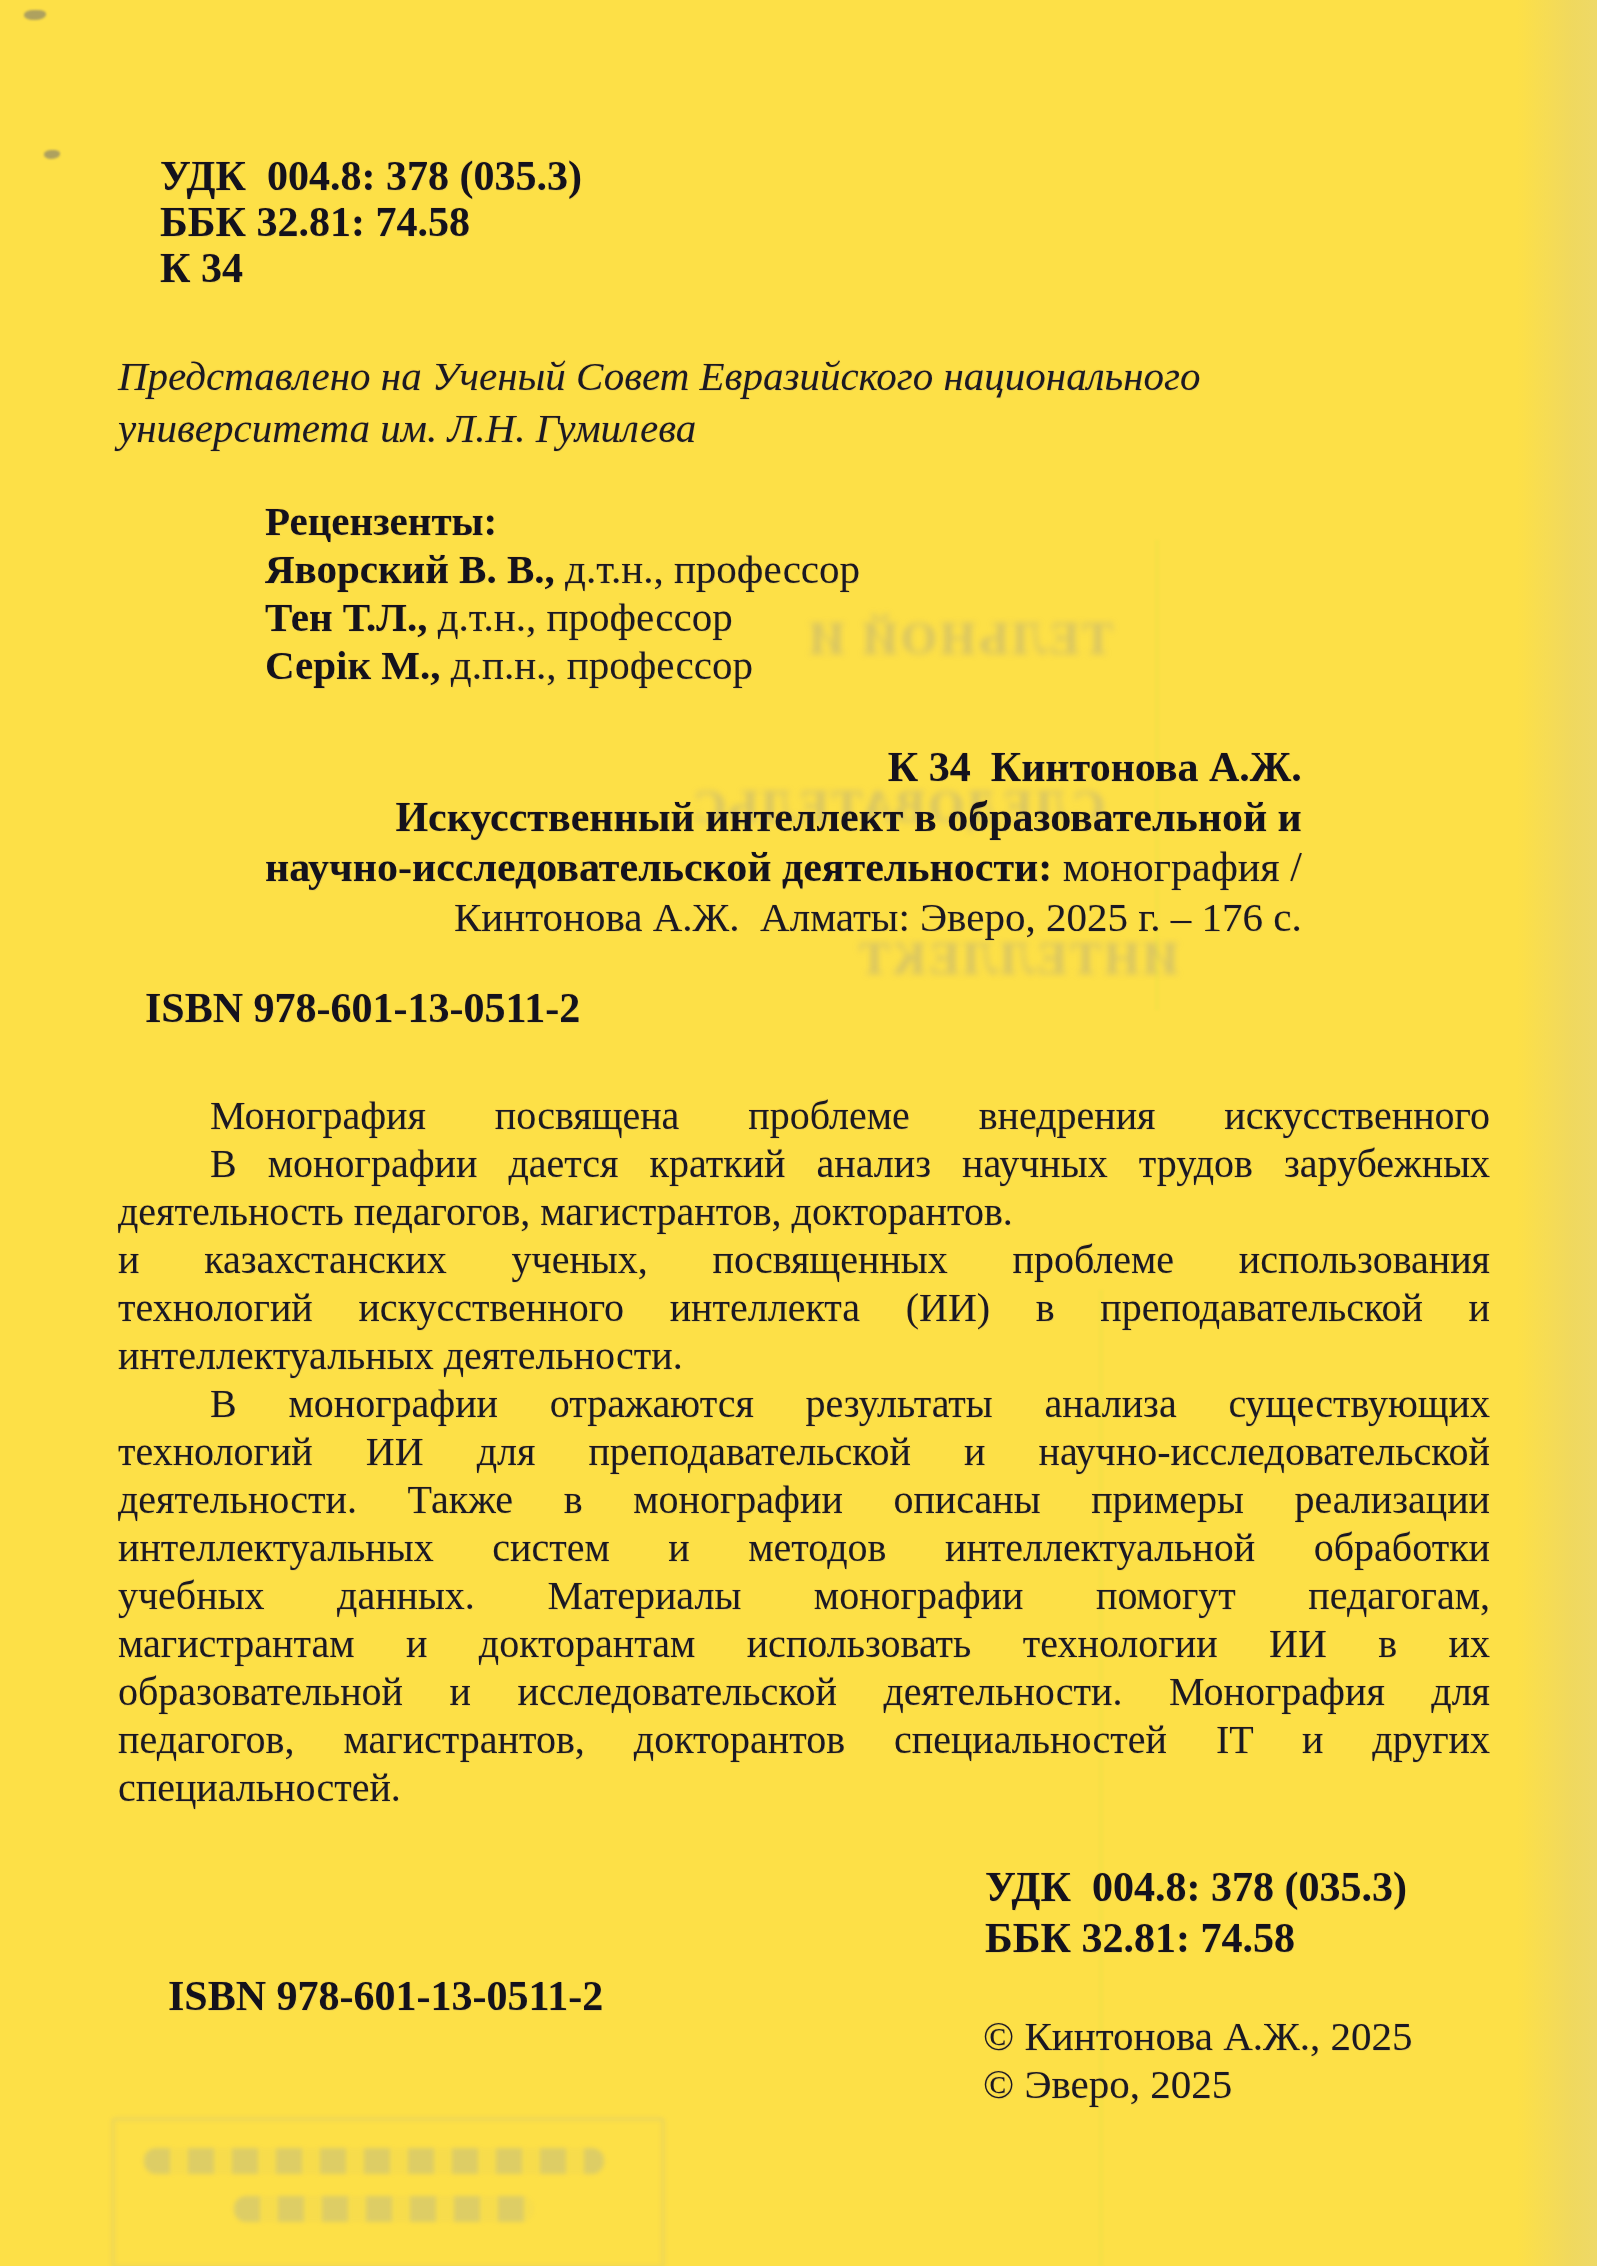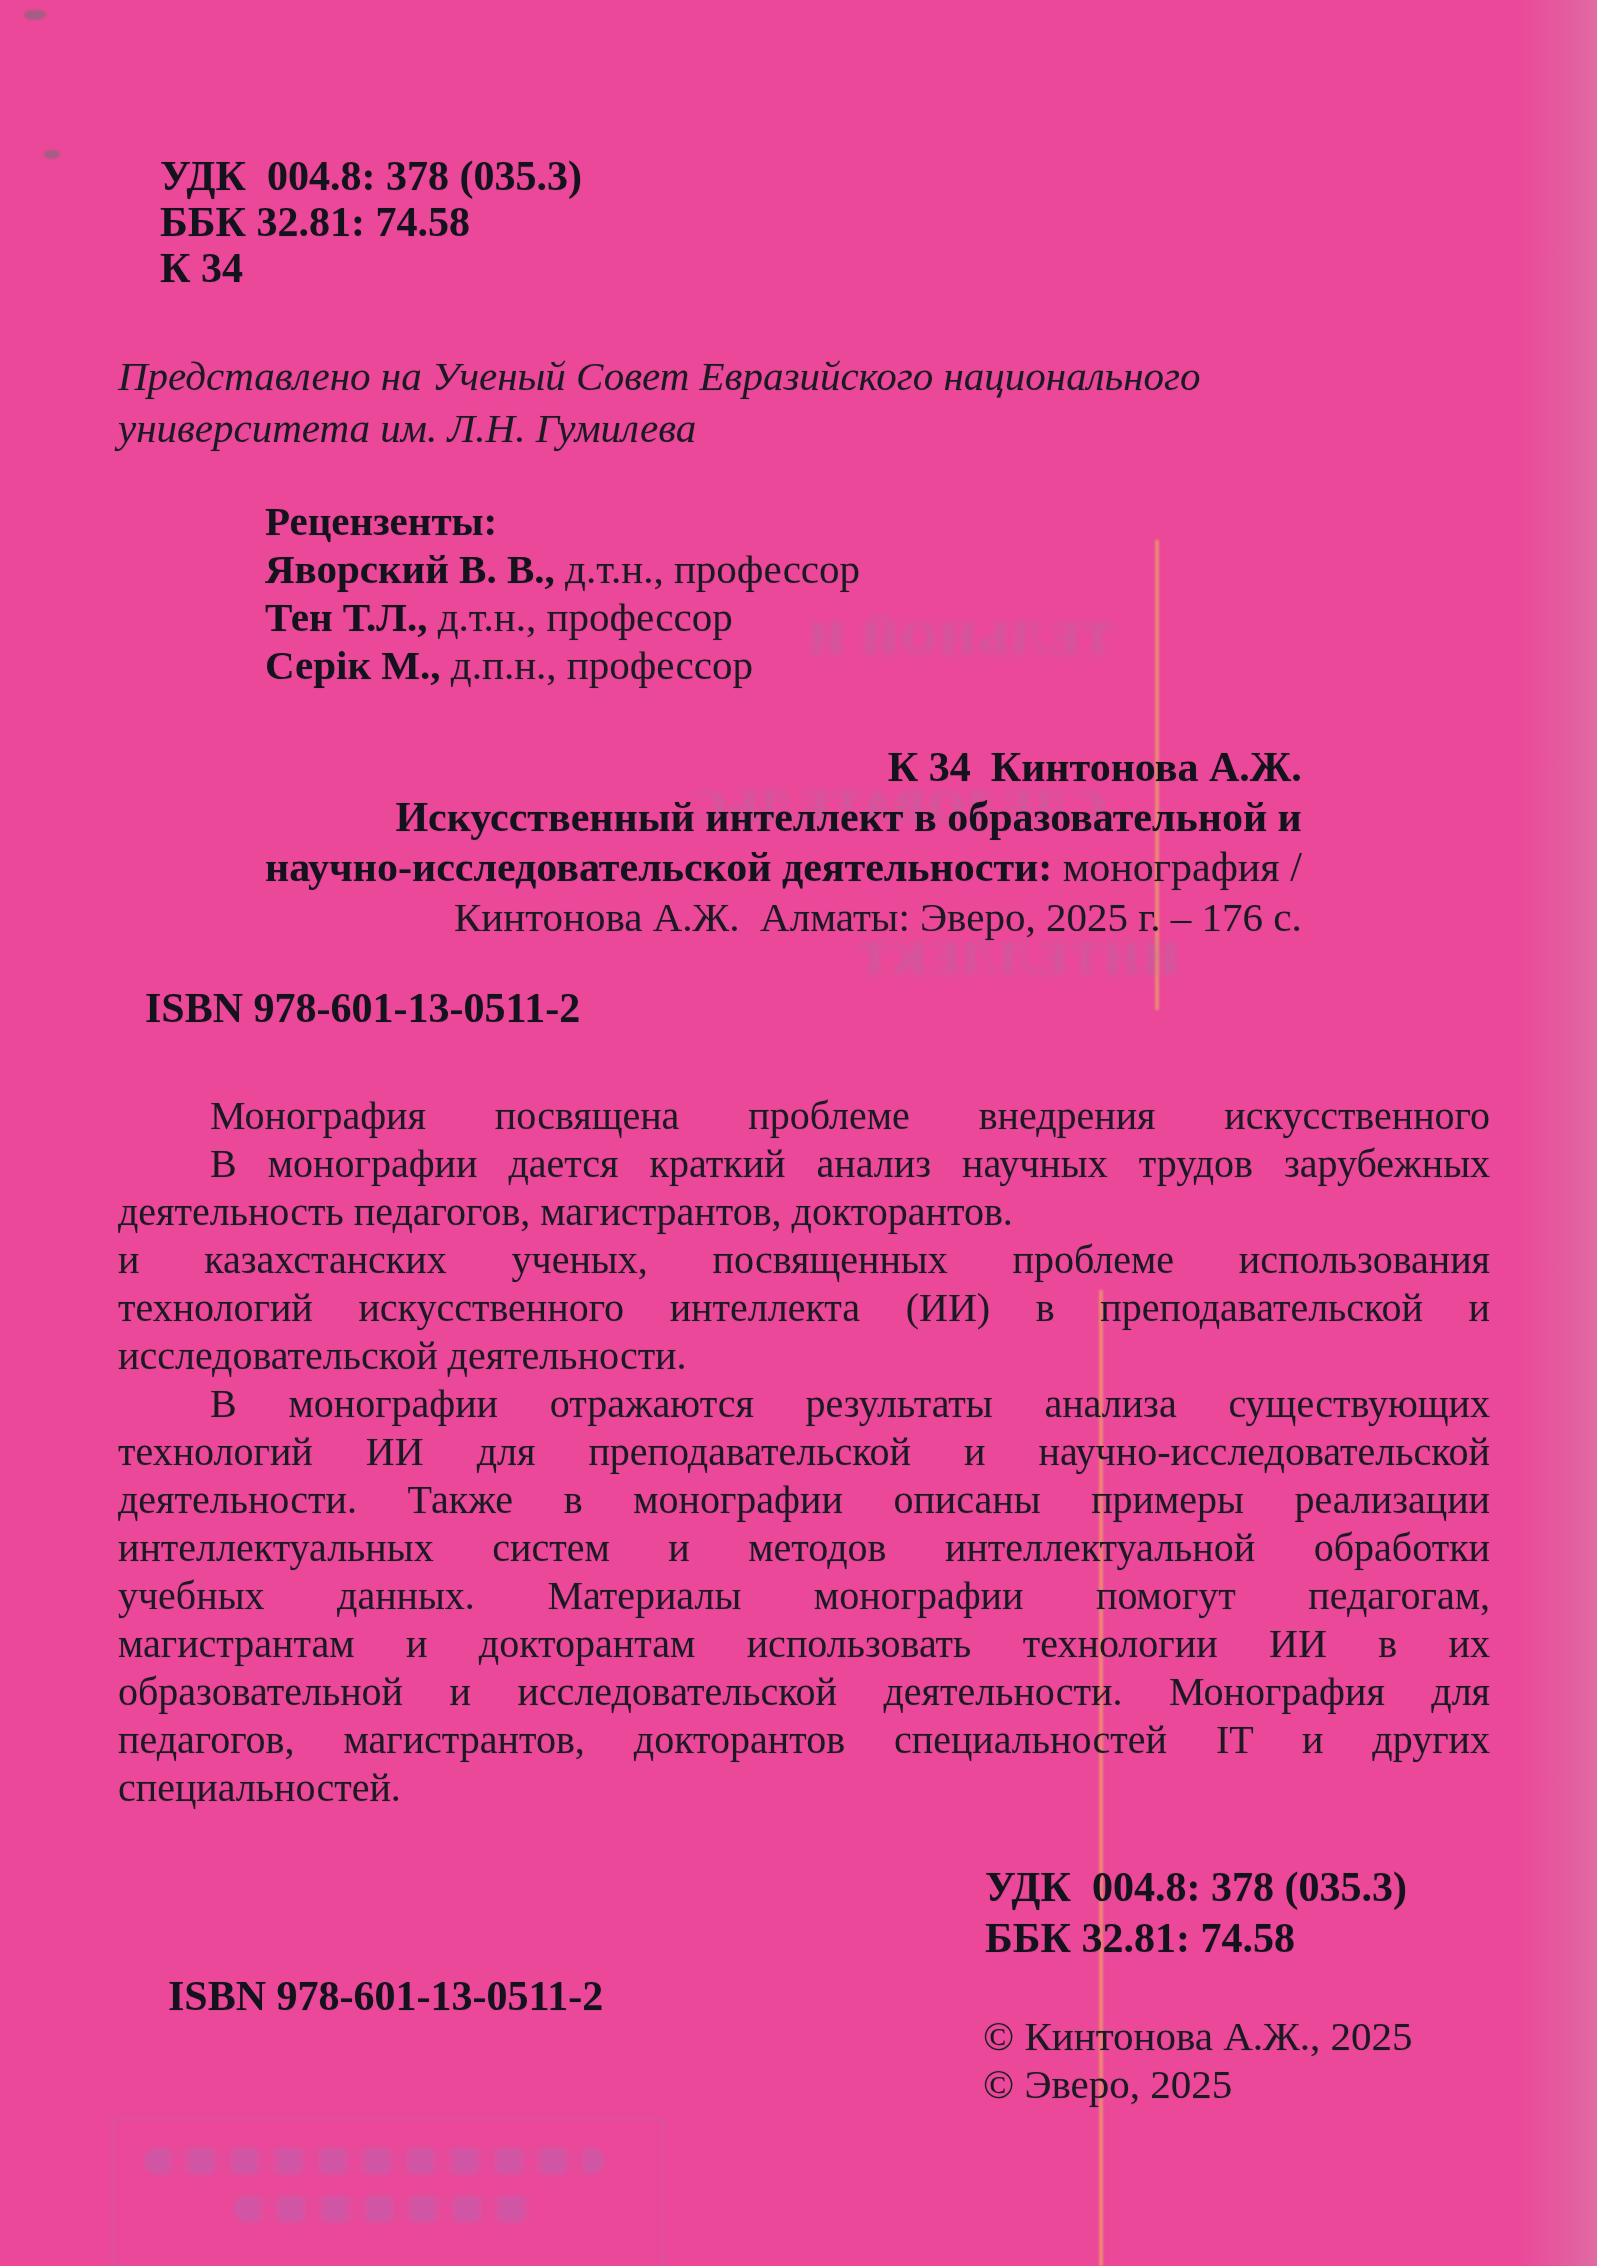--- a/index.html
+++ b/index.html
@@ -1,20 +1,20 @@
 <!DOCTYPE html>
 <html lang="ru"><head>
 <meta charset="utf-8">
 <style>
   html,body{margin:0;padding:0;background:#e8e8e8;}
   .page{
     position:relative;
     width:1597px;height:2266px;
     margin:0 auto;
-    background:#ec4899;
+    background:#fde047;
     overflow:hidden;
     font-family:"Liberation Serif","DejaVu Serif",serif;
     color:#1b1922;
     text-shadow:0.6px 0.9px 0 rgba(55,60,150,0.10), -0.6px -0.7px 0 rgba(160,50,50,0.08);
   }
   .abs{position:absolute;}
   .b{font-weight:bold;color:#14121c;}
   .pre{white-space:pre;}
 
   
@@ -114,21 +114,21 @@
 
   <div class="abs isbn-mid">ISBN 978-601-13-0511-2</div>
 
   <div class="abs annotation">
     <div class="jl ind">Монография посвящена проблеме внедрения искусственного</div>
     <div class="jl ind">В монографии дается краткий анализ научных трудов зарубежных</div>
 
     <div class="jl end">деятельность педагогов, магистрантов, докторантов.</div>
     <div class="jl">и казахстанских ученых, посвященных проблеме использования</div>
     <div class="jl">технологий искусственного интеллекта (ИИ) в преподавательской и</div>
-    <div class="jl end">исследовательской деятельности.</div>
+    <div class="jl end">интеллектуальных деятельности.</div>
 
     <div class="jl ind">В монографии отражаются результаты анализа существующих</div>
     <div class="jl">технологий ИИ для преподавательской и научно-исследовательской</div>
     <div class="jl">деятельности. Также в монографии описаны примеры реализации</div>
     <div class="jl">интеллектуальных систем и методов интеллектуальной обработки</div>
     <div class="jl">учебных данных. Материалы монографии помогут педагогам,</div>
     <div class="jl">магистрантам и докторантам использовать технологии ИИ в их</div>
     <div class="jl">образовательной и исследовательской деятельности. Монография для</div>
     <div class="jl">педагогов, магистрантов, докторантов специальностей IT и других</div>
     <div class="jl end">специальностей.</div>

